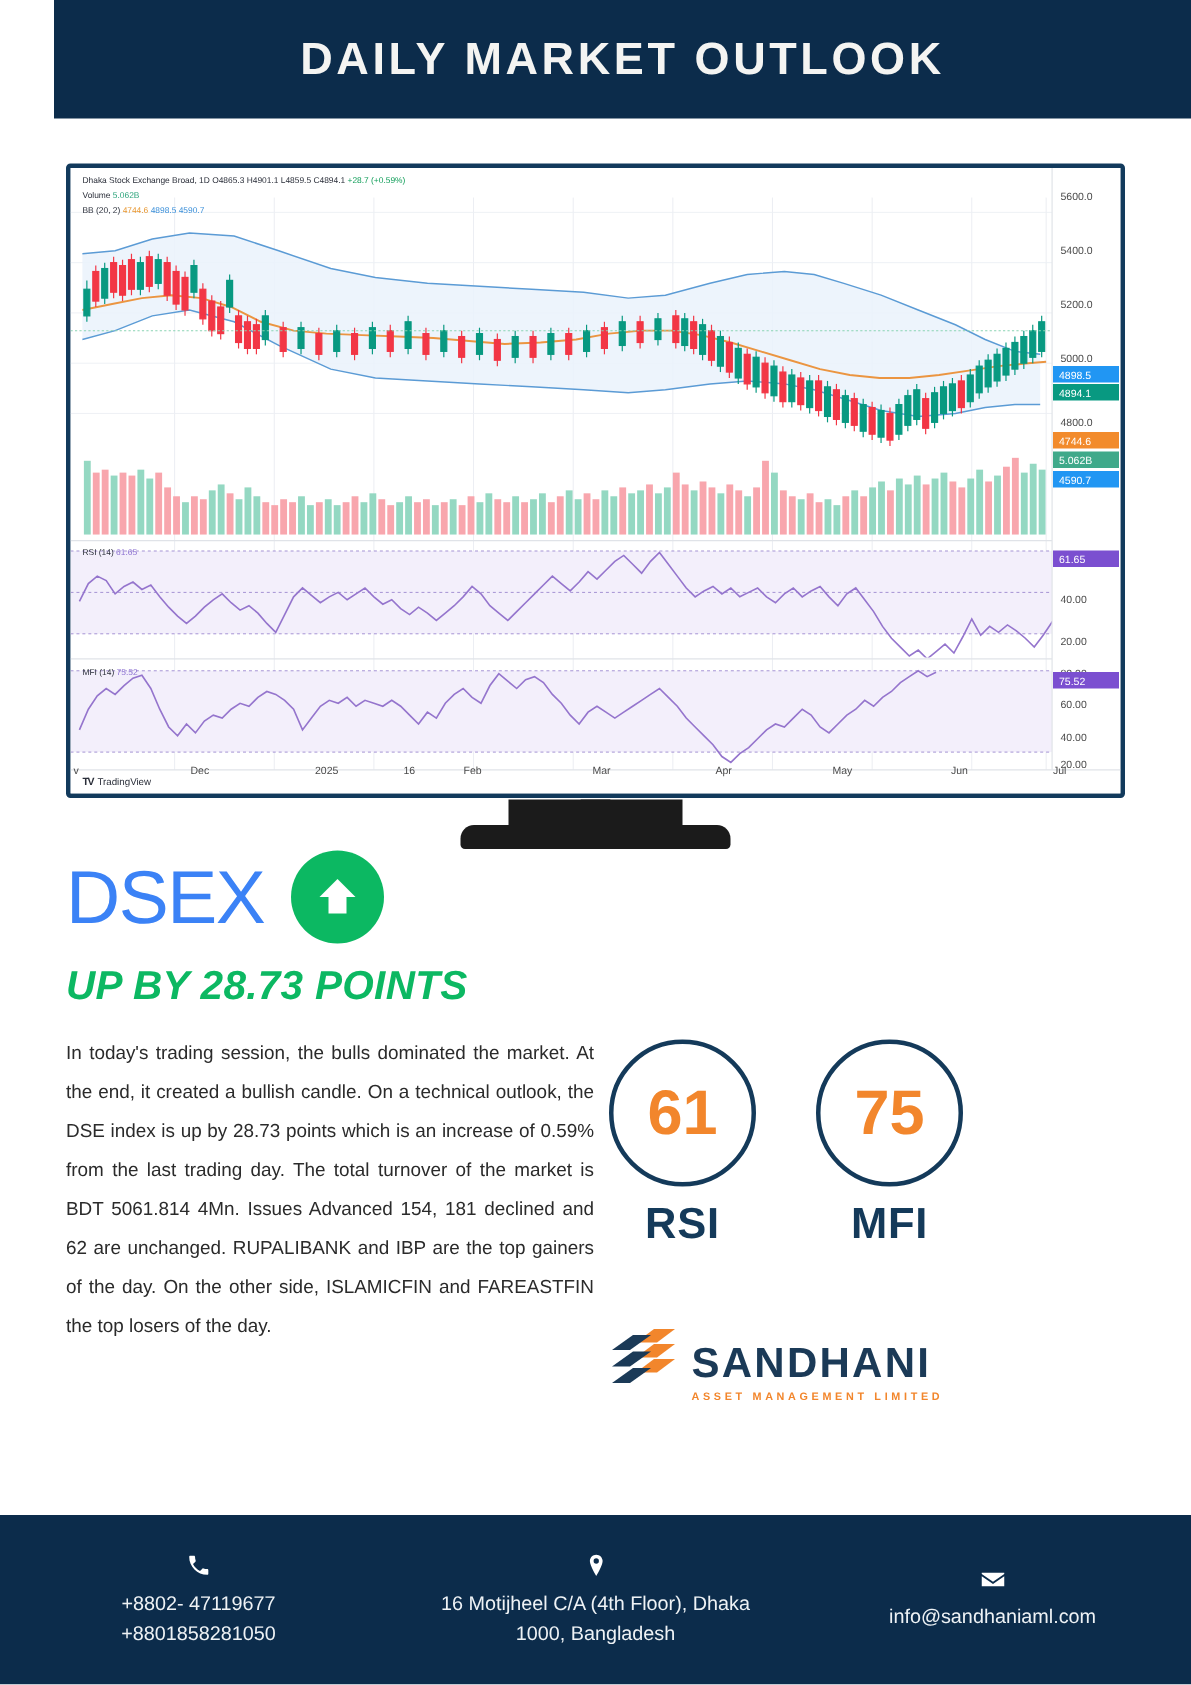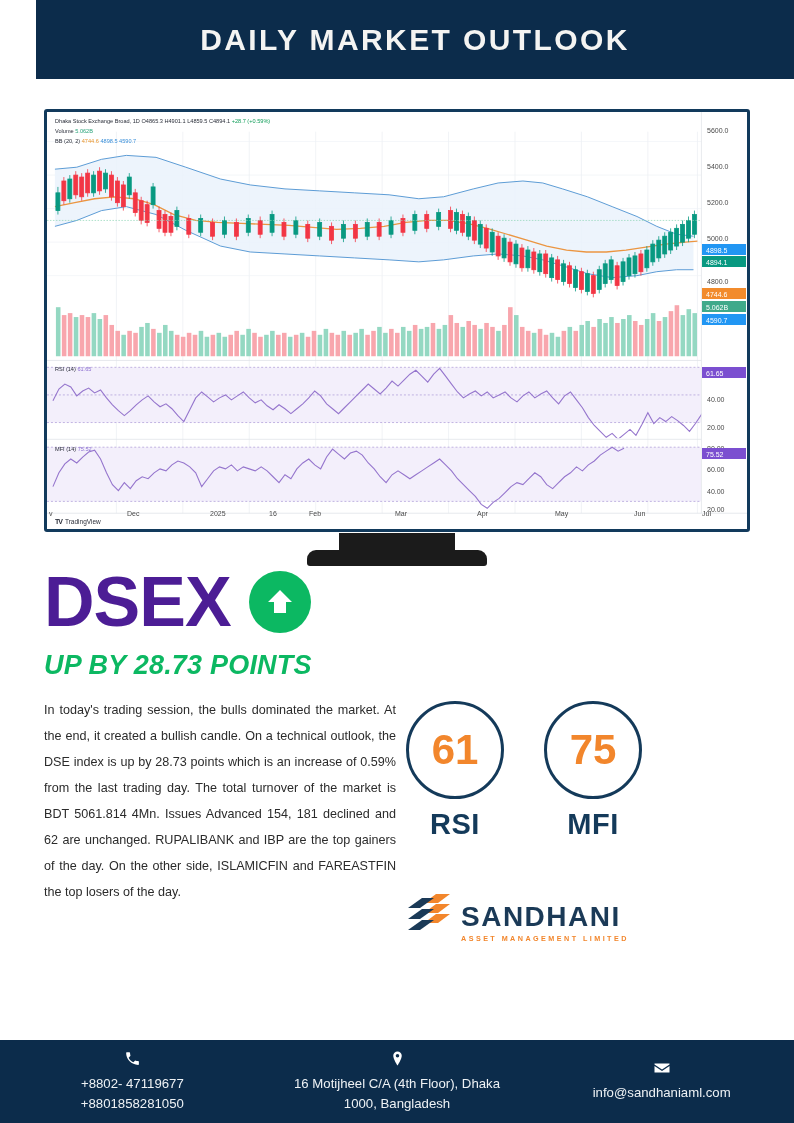--- a/index.html
+++ b/index.html
@@ -95,23 +95,23 @@
     display: flex; align-items: center; gap: 3px;
     font-weight: bold;
   }
   .tv-mark { font-size: 7px; letter-spacing: -1px; }
   .tv-name { font-weight: normal; font-size: 6.5px; }
 
   
   .content { position: relative; padding: 0 44px; margin-top: 8px; }
   .dsex-row { display: flex; align-items: center; gap: 18px; }
   .dsex-title {
-    font-size: 70px;
-    font-weight: bold;
-    color: #4c1d95;
+    font-size: 50px;
+    font-weight: normal;
+    color: #3b82f6;
     letter-spacing: -1px;
     line-height: 1;
   }
   .arrow-circle {
     width: 62px; height: 62px;
     border-radius: 50%;
     background: #0cb862;
     display: flex; align-items: center; justify-content: center;
     flex: 0 0 auto;
   }
@@ -173,21 +173,21 @@
     letter-spacing: 2.45px;
     margin-top: 3px;
     font-weight: bold;
   }
 
   
   .footer {
     position: absolute;
     left: 0; bottom: 0;
     width: 794px;
-    height: 83px;
+    height: 113px;
     background: #0c2c4b;
     display: flex;
     align-items: center;
   }
   .footer-col {
     flex: 1;
     display: flex;
     flex-direction: column;
     align-items: center;
     color: #eef2f5;

